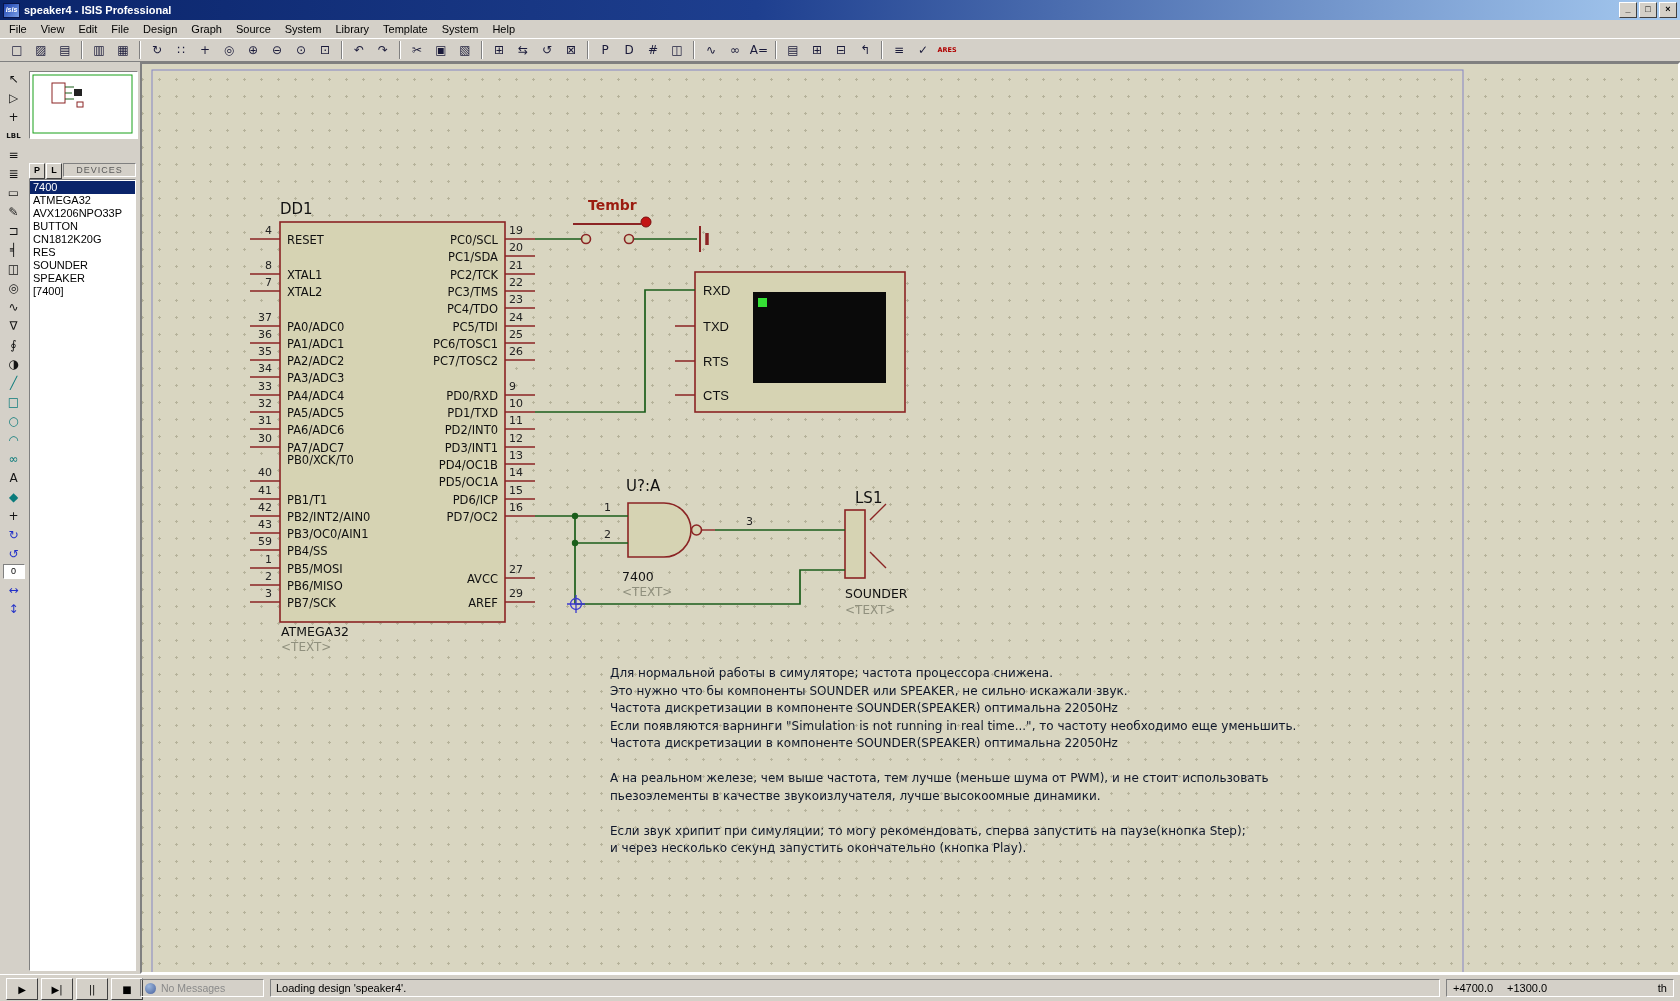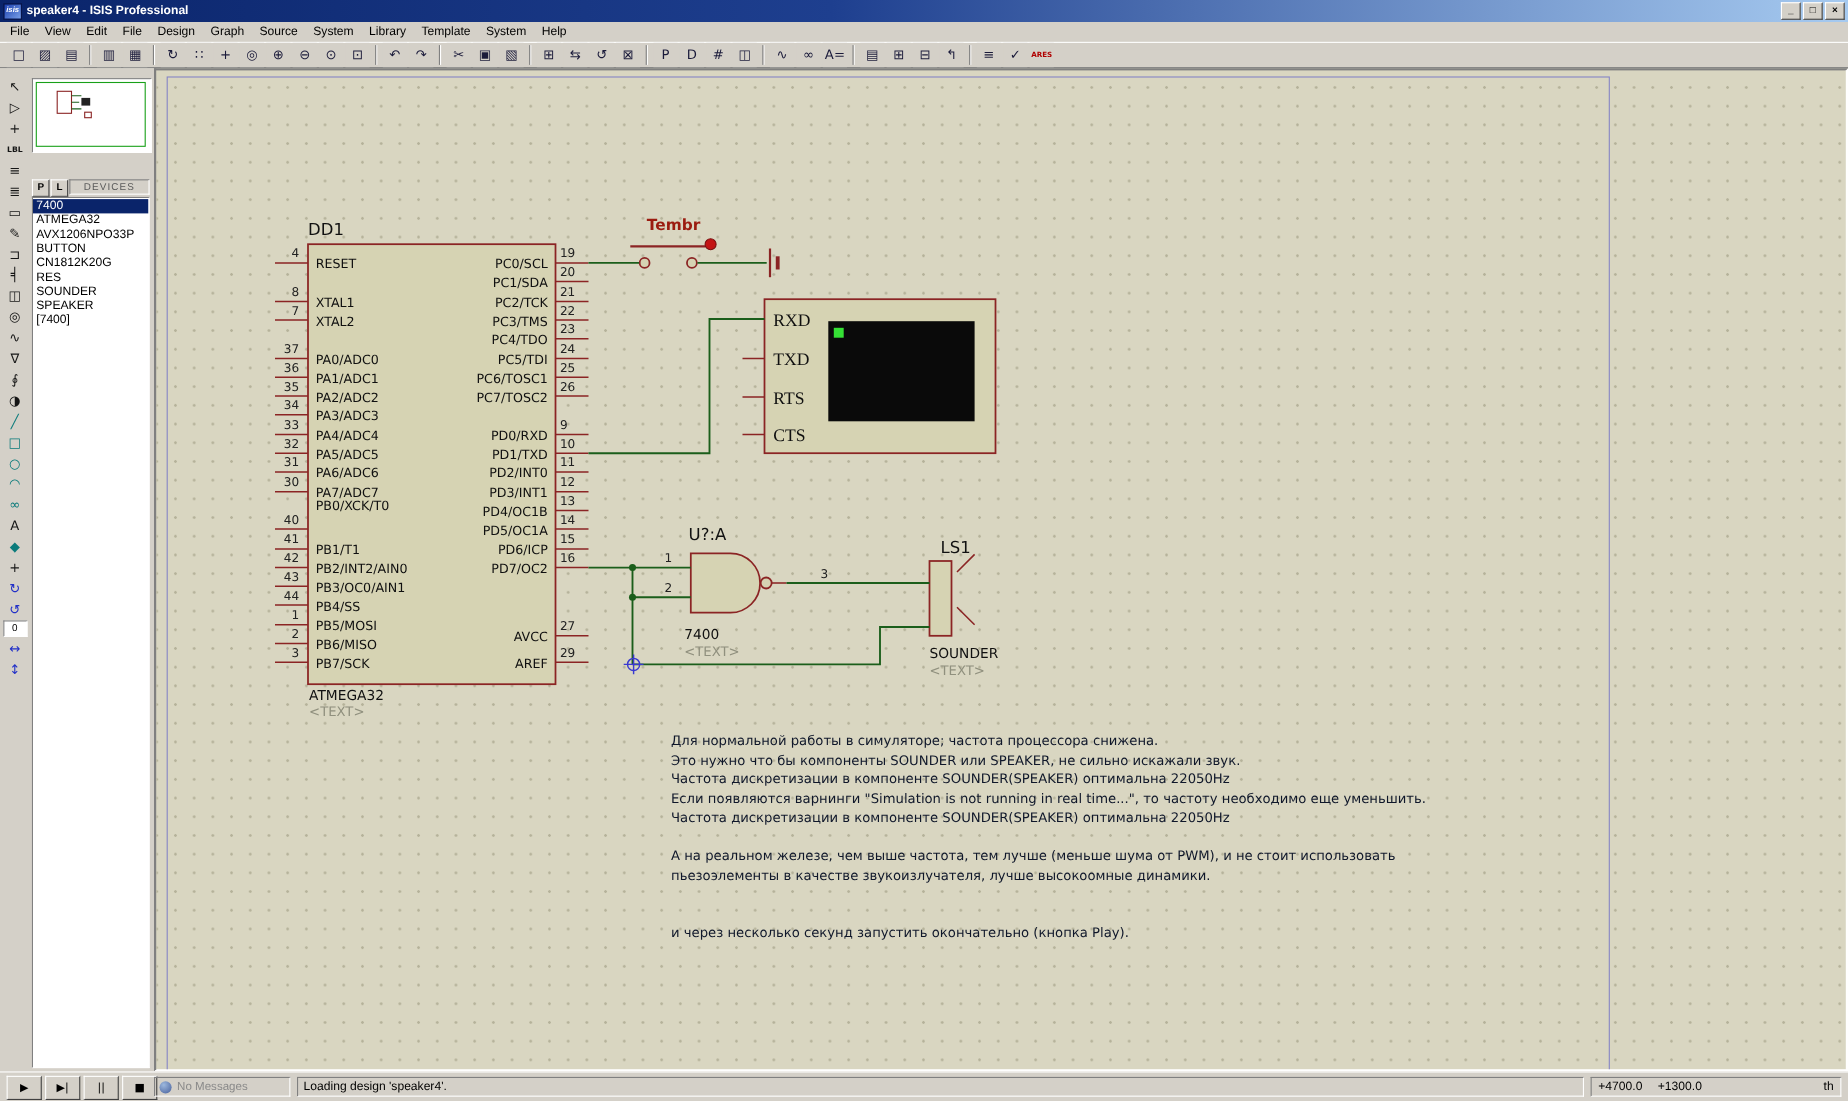--- a/index.html
+++ b/index.html
@@ -73,21 +73,21 @@
   .ref{font-size:15px}
   .val{font-size:12.5px}
   .ph{font-size:12px;color:#90907e}
   .pn{position:absolute;white-space:nowrap;font-family:"DejaVu Sans",sans-serif;font-size:11.5px;color:#101010}
   .pn-l{left:287px}
   .pn-r{left:380px;width:118px;text-align:right}
   .num{position:absolute;white-space:nowrap;font-family:"DejaVu Sans",sans-serif;font-size:11px;color:#222}
   .num-l{left:238px;width:34px;text-align:right}
   .num-r{left:509px}
   .gnum{position:absolute;font-family:"DejaVu Sans",sans-serif;font-size:11px;color:#222}
-  .tlab{position:absolute;left:703px;font-family:Liberation Serif, serif;font-size:16px;color:#101010}
+  .tlab{position:absolute;left:703px;font-family:Liberation Sans, sans-serif;font-size:13px;color:#101010}
   .tembr{font-size:14px;font-weight:bold;color:#9b1c10}
   .annot{position:absolute;left:610px;white-space:nowrap;font-family:"DejaVu Sans",sans-serif;
     font-size:12px;color:#0f172a}
 
   
   .statusbar{position:absolute;left:0;top:974px;width:100%;height:27px;background:#d4d0c8;border-top:1px solid #ffffff}
   .sb-left{position:absolute;left:6px;top:3px;display:flex;gap:3px}
   .simbtn{width:30px;height:20px;background:#d4d0c8;border:1px solid;border-color:#ffffff #404040 #404040 #ffffff;
     display:flex;align-items:center;justify-content:center;font-size:10px;color:#000;font-family:"DejaVu Sans",sans-serif}
   .panel{position:absolute;top:4px;height:18px;box-sizing:border-box;border:1px solid;
@@ -313,21 +313,21 @@
   <span class="num num-l" style="top:345px">35</span>
   <span class="num num-l" style="top:362px">34</span>
   <span class="num num-l" style="top:380px">33</span>
   <span class="num num-l" style="top:397px">32</span>
   <span class="num num-l" style="top:414px">31</span>
   <span class="num num-l" style="top:432px">30</span>
   <span class="num num-l" style="top:466px">40</span>
   <span class="num num-l" style="top:484px">41</span>
   <span class="num num-l" style="top:501px">42</span>
   <span class="num num-l" style="top:518px">43</span>
-  <span class="num num-l" style="top:535px">44</span>
+  <span class="num num-l" style="top:535px">59</span>
   <span class="num num-l" style="top:553px">1</span>
   <span class="num num-l" style="top:570px">2</span>
   <span class="num num-l" style="top:587px">3</span>
 
   <span class="pn pn-r" style="top:233px">PC0/SCL</span>
   <span class="pn pn-r" style="top:250px">PC1/SDA</span>
   <span class="pn pn-r" style="top:268px">PC2/TCK</span>
   <span class="pn pn-r" style="top:285px">PC3/TMS</span>
   <span class="pn pn-r" style="top:302px">PC4/TDO</span>
   <span class="pn pn-r" style="top:320px">PC5/TDI</span>
@@ -381,20 +381,21 @@
   <div class="slab val" style="left:845px;top:586px">SOUNDER</div>
   <div class="slab ph" style="left:845px;top:603px">&lt;TEXT&gt;</div>
 
   <div class="annot" style="top:666px">Для нормальной работы в симуляторе; частота процессора снижена.</div>
   <div class="annot" style="top:684px">Это нужно что бы компоненты SOUNDER или SPEAKER, не сильно искажали звук.</div>
   <div class="annot" style="top:701px">Частота дискретизации в компоненте SOUNDER(SPEAKER) оптимальна 22050Hz</div>
   <div class="annot" style="top:719px">Если появляются варнинги "Simulation is not running in real time...", то частоту необходимо еще уменьшить.</div>
   <div class="annot" style="top:736px">Частота дискретизации в компоненте SOUNDER(SPEAKER) оптимальна 22050Hz</div>
   <div class="annot" style="top:789px">пьезоэлементы в качестве звукоизлучателя, лучше высокоомные динамики.</div>
   <div class="annot" style="top:771px">А на реальном железе, чем выше частота, тем лучше (меньше шума от PWM), и не стоит использовать</div>
+  <div class="annot" style="top:824px">Если звук хрипит при симуляции; то могу рекомендовать, сперва запустить на паузе(кнопка Step);</div>
   <div class="annot" style="top:841px">и через несколько секунд запустить окончательно (кнопка Play).</div>
 </div>
 
 <div class="statusbar">
   <div class="sb-left">
     <div class="simbtn">▶</div>
     <div class="simbtn">▶|</div>
     <div class="simbtn">||</div>
     <div class="simbtn">■</div>
   </div>

